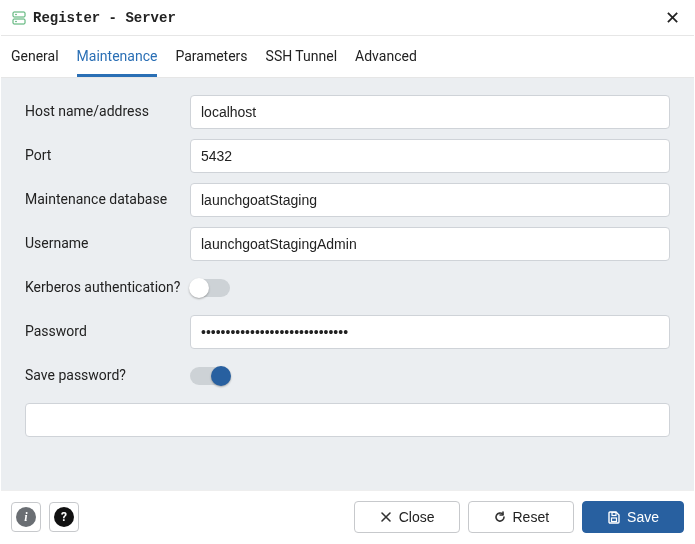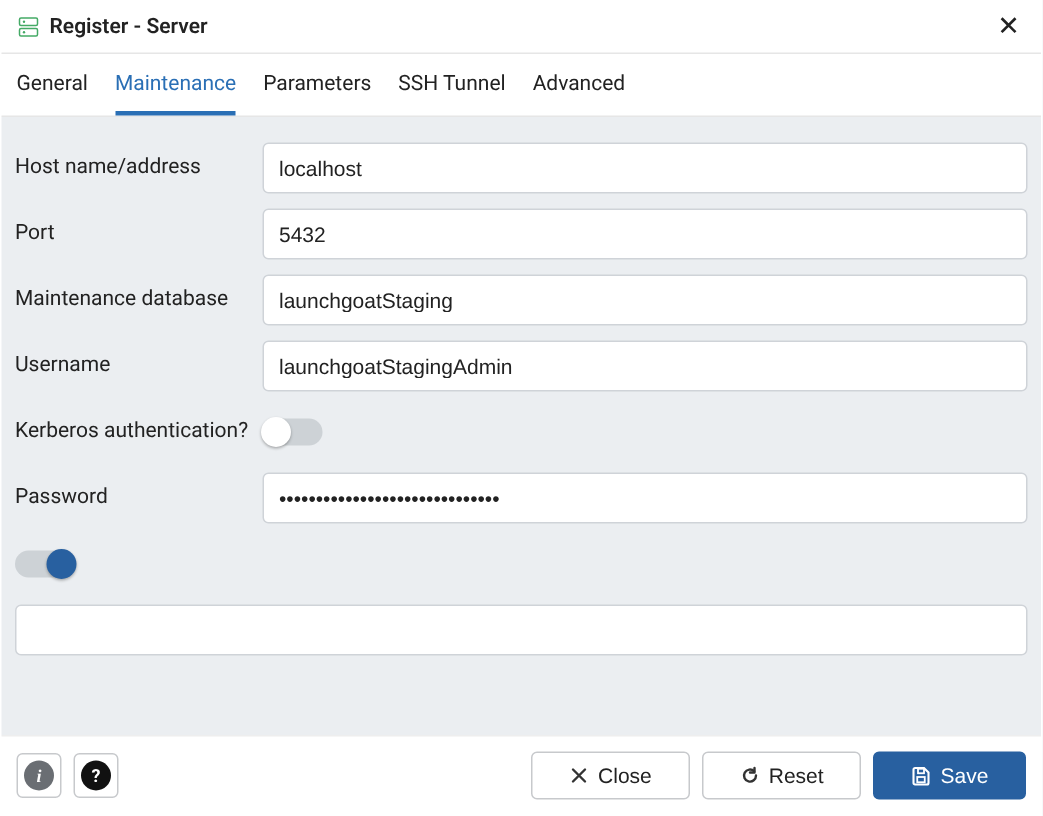--- a/index.html
+++ b/index.html
@@ -19,21 +19,21 @@
     border: 1px solid #fff;
   }
   .titlebar {
     display: flex;
     align-items: center;
     gap: 6px;
     padding: 6px 10px;
     border-bottom: 1px solid #e6e6e6;
   }
   .titlebar .icon svg { display: block; }
-  .titlebar .title { font-weight: 600; font-size: 14px; flex: 1; }
+  .titlebar .title { font-weight: 600; font-size: 14px; flex: 1; font-family: Liberation Mono, monospace; }
   .titlebar .close { font-size: 18px; cursor: pointer; padding: 2px 4px; line-height: 1; }
   .tabs {
     display: flex;
     gap: 18px;
     padding: 0 10px;
     border-bottom: 1px solid #e6e6e6;
     background: #fff;
   }
   .tab {
     padding: 12px 0 10px;
@@ -42,21 +42,21 @@
     cursor: pointer;
     border-bottom: 3px solid transparent;
   }
   .tab.active {
     color: #2a6fb5;
     border-bottom: 3px solid #2a6fb5;
   }
   .content {
     flex: 1;
     background: #ebeef1;
-    padding: 10px 9px;
+    padding: 10px 24px;
     overflow-y: auto;
   }
   .row {
     display: flex;
     align-items: center;
     margin: 4px 0;
     min-height: 40px;
   }
   .row .label {
     width: 165px;
@@ -216,20 +216,21 @@
     </div>
 
     <div class="row">
       <div class="label">Password</div>
       <div class="control">
         <input class="text-input" type="text" value="••••••••••••••••••••••••••••••" style="">
       </div>
     </div>
 
     <div class="row">
+      <div class="label">Save password?</div>
       <div class="control">
         <div class="toggle on">
             <div class="knob"></div>
           </div>
       </div>
     </div>
 
     <div class="row">
       <div class="control">
         <input class="text-input" value="" style="">

